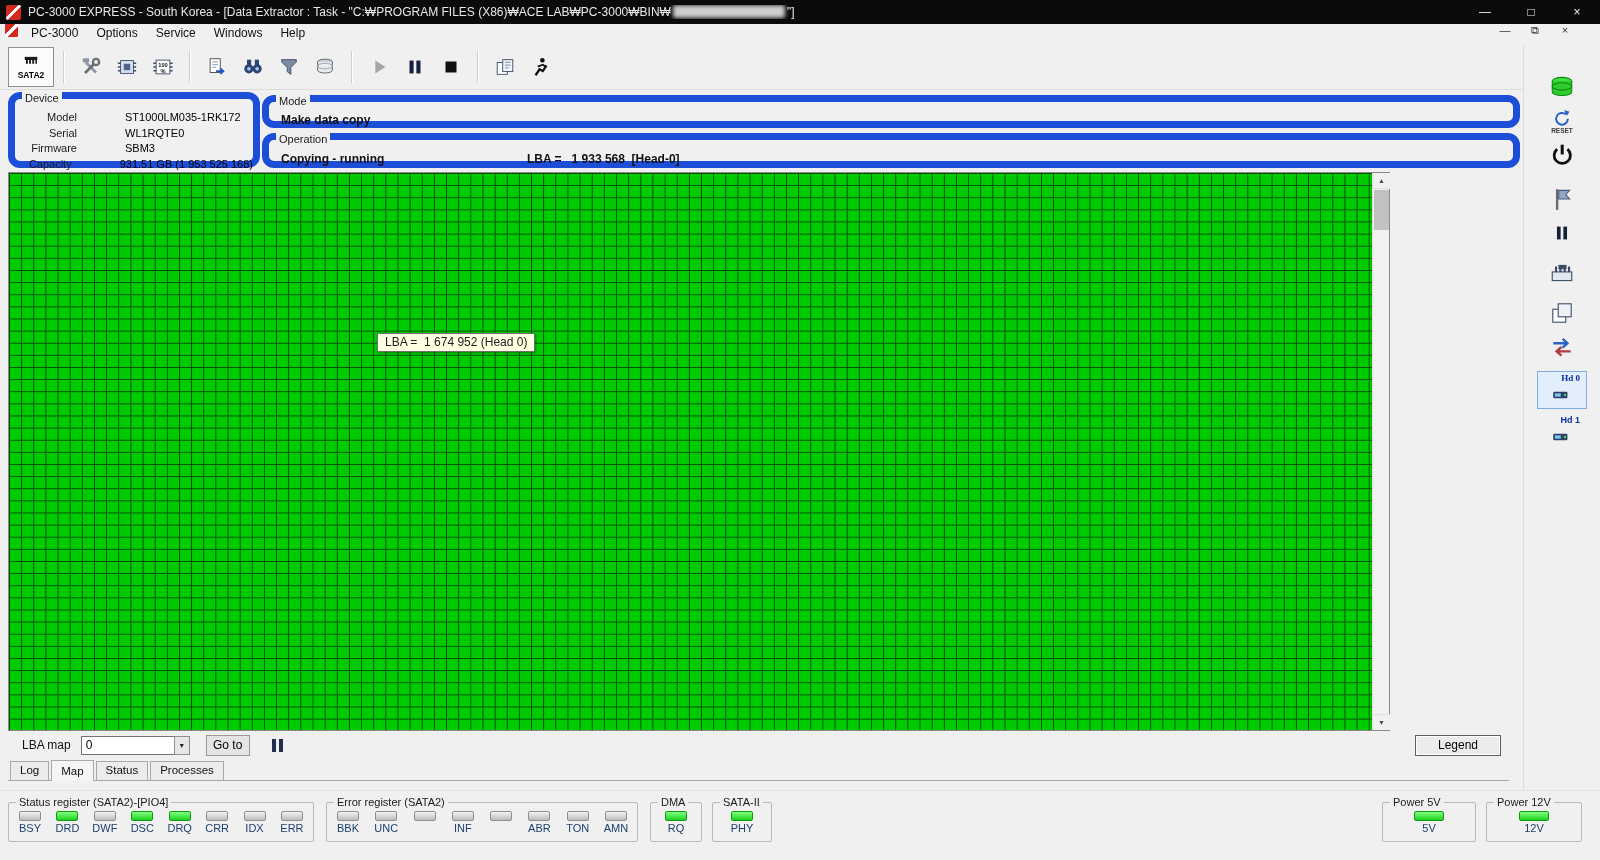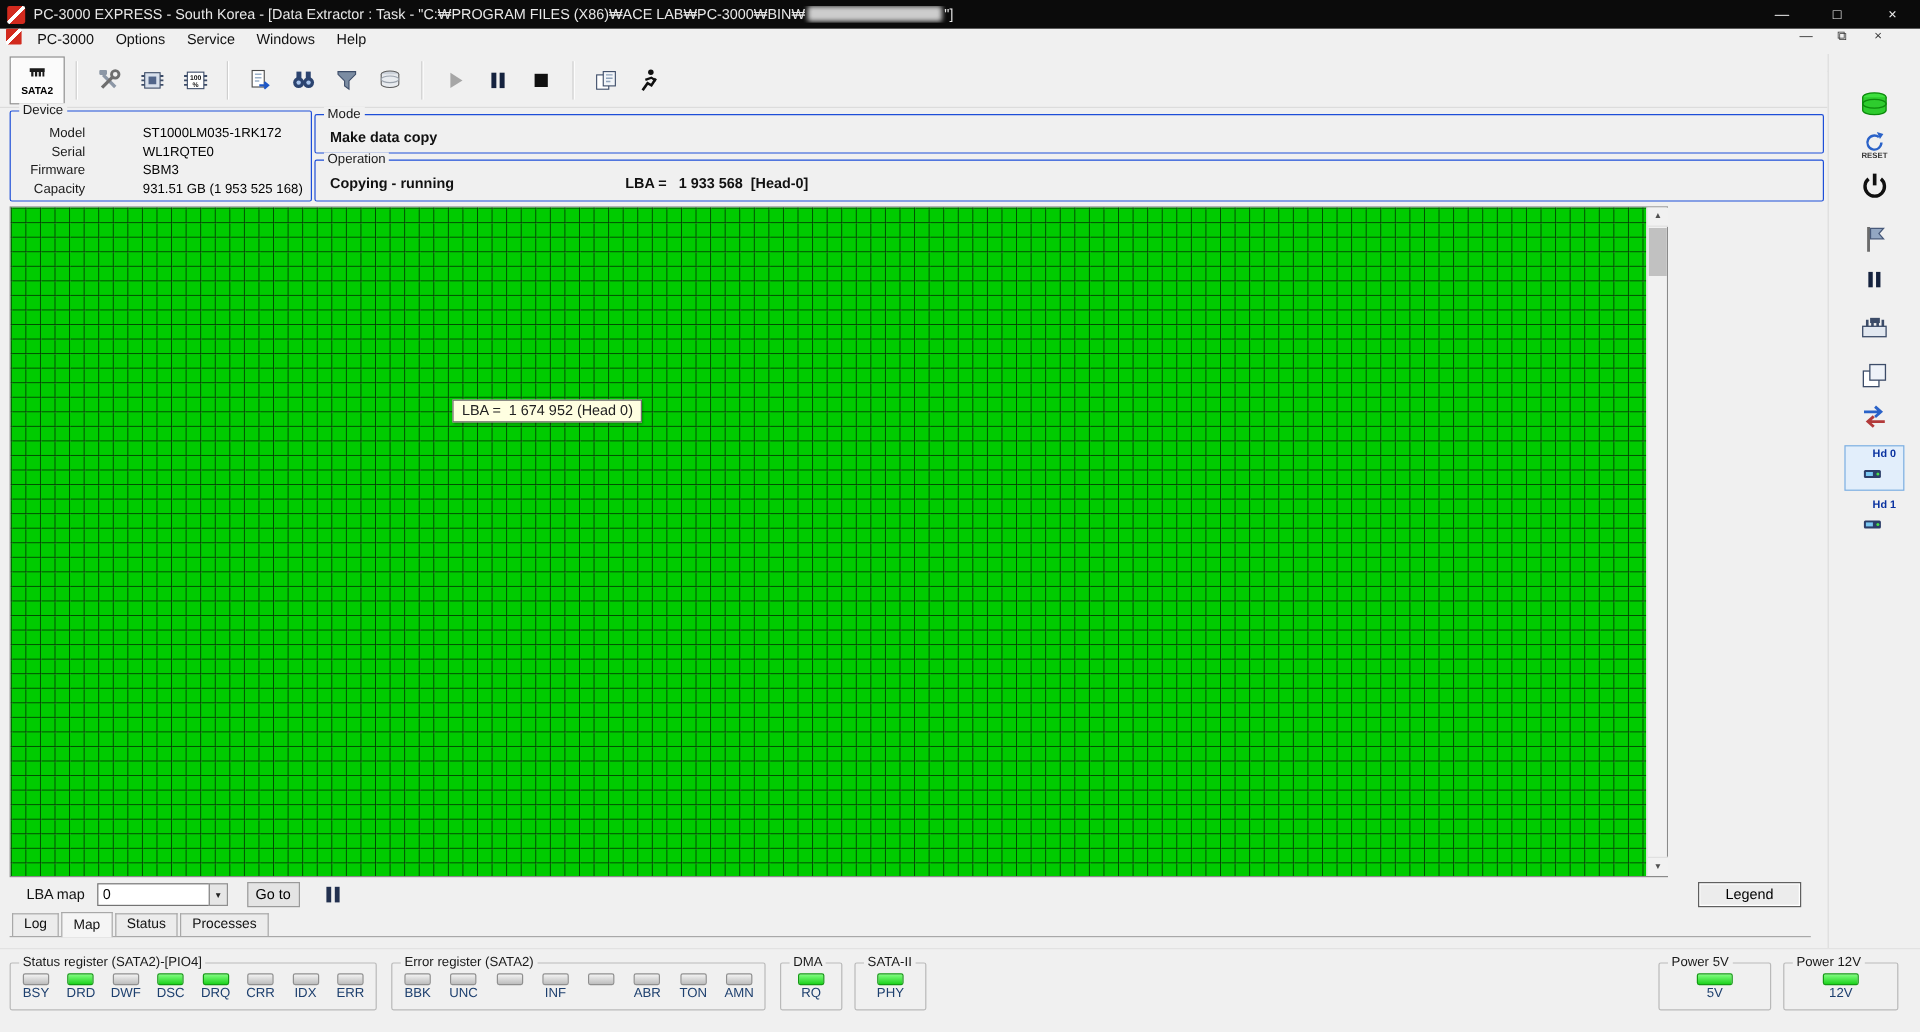--- a/index.html
+++ b/index.html
@@ -37,25 +37,25 @@
   #sidebar-items { display:flex; flex-direction:column; align-items:center; }
   .side-btn { width:48px; height:32px; display:flex; flex-direction:column; align-items:center; justify-content:center; margin-top:2px; }
   #sidebar-items > :nth-child(1) { margin-top:26px; }
   #sidebar-items > :nth-child(4) { margin-top:12px; }
   #sidebar-items > :nth-child(6) { margin-top:8px; }
   #sidebar-items > :nth-child(7) { margin-top:8px; }
   #sidebar-items > :nth-child(9) { margin-top:8px; }
   #sidebar-items > :nth-child(10){ margin-top:4px; }
   .side-caption { font-size:6.5px; font-weight:700; color:#3a3a3a; line-height:1; }
   .hd-btn { width:50px; height:38px; border:1px solid transparent; }
-  .hd-btn.active { border-color:#7daee0; background:#e2eefb; }
+  .hd-btn.active { border-color:#7daee0; background:#e2eefb;font-family:Liberation Serif, serif; }
   .hd-label { font-size:9px; font-weight:700; color:#0a32a0; line-height:1; margin-bottom:1px; align-self:flex-end; margin-right:6px; }
 
   
-  .gb { position:absolute; border:1px solid #1d4ed8; border-radius:2px; background:#f0f0f0; }
+  .gb { position:absolute; border:7px solid #1d4ed8; border-radius:12px; background:#f0f0f0; }
   .gb-title { position:absolute; top:-7px; left:7px; background:#f0f0f0; padding:0 3px; font-size:11px; color:#1a1a1a; white-space:nowrap; line-height:1.1; }
 
   #device-box { left:8px; top:92px; width:252px; height:76px; }
   #device-fields { padding:11px 0 0 4px; }
   .dev-row { display:flex; line-height:15.5px; font-size:11px;gap:41px; }
   .dev-label { width:58px; text-align:right; margin-right:7px; color:#1a1a1a; }
   .dev-value { color:#000; white-space:pre; }
 
   #mode-box { left:262px; top:95px; width:1258px; height:33px; }
   .mode-value { position:absolute; left:12px; top:11px; font-weight:700; font-size:12px; }

